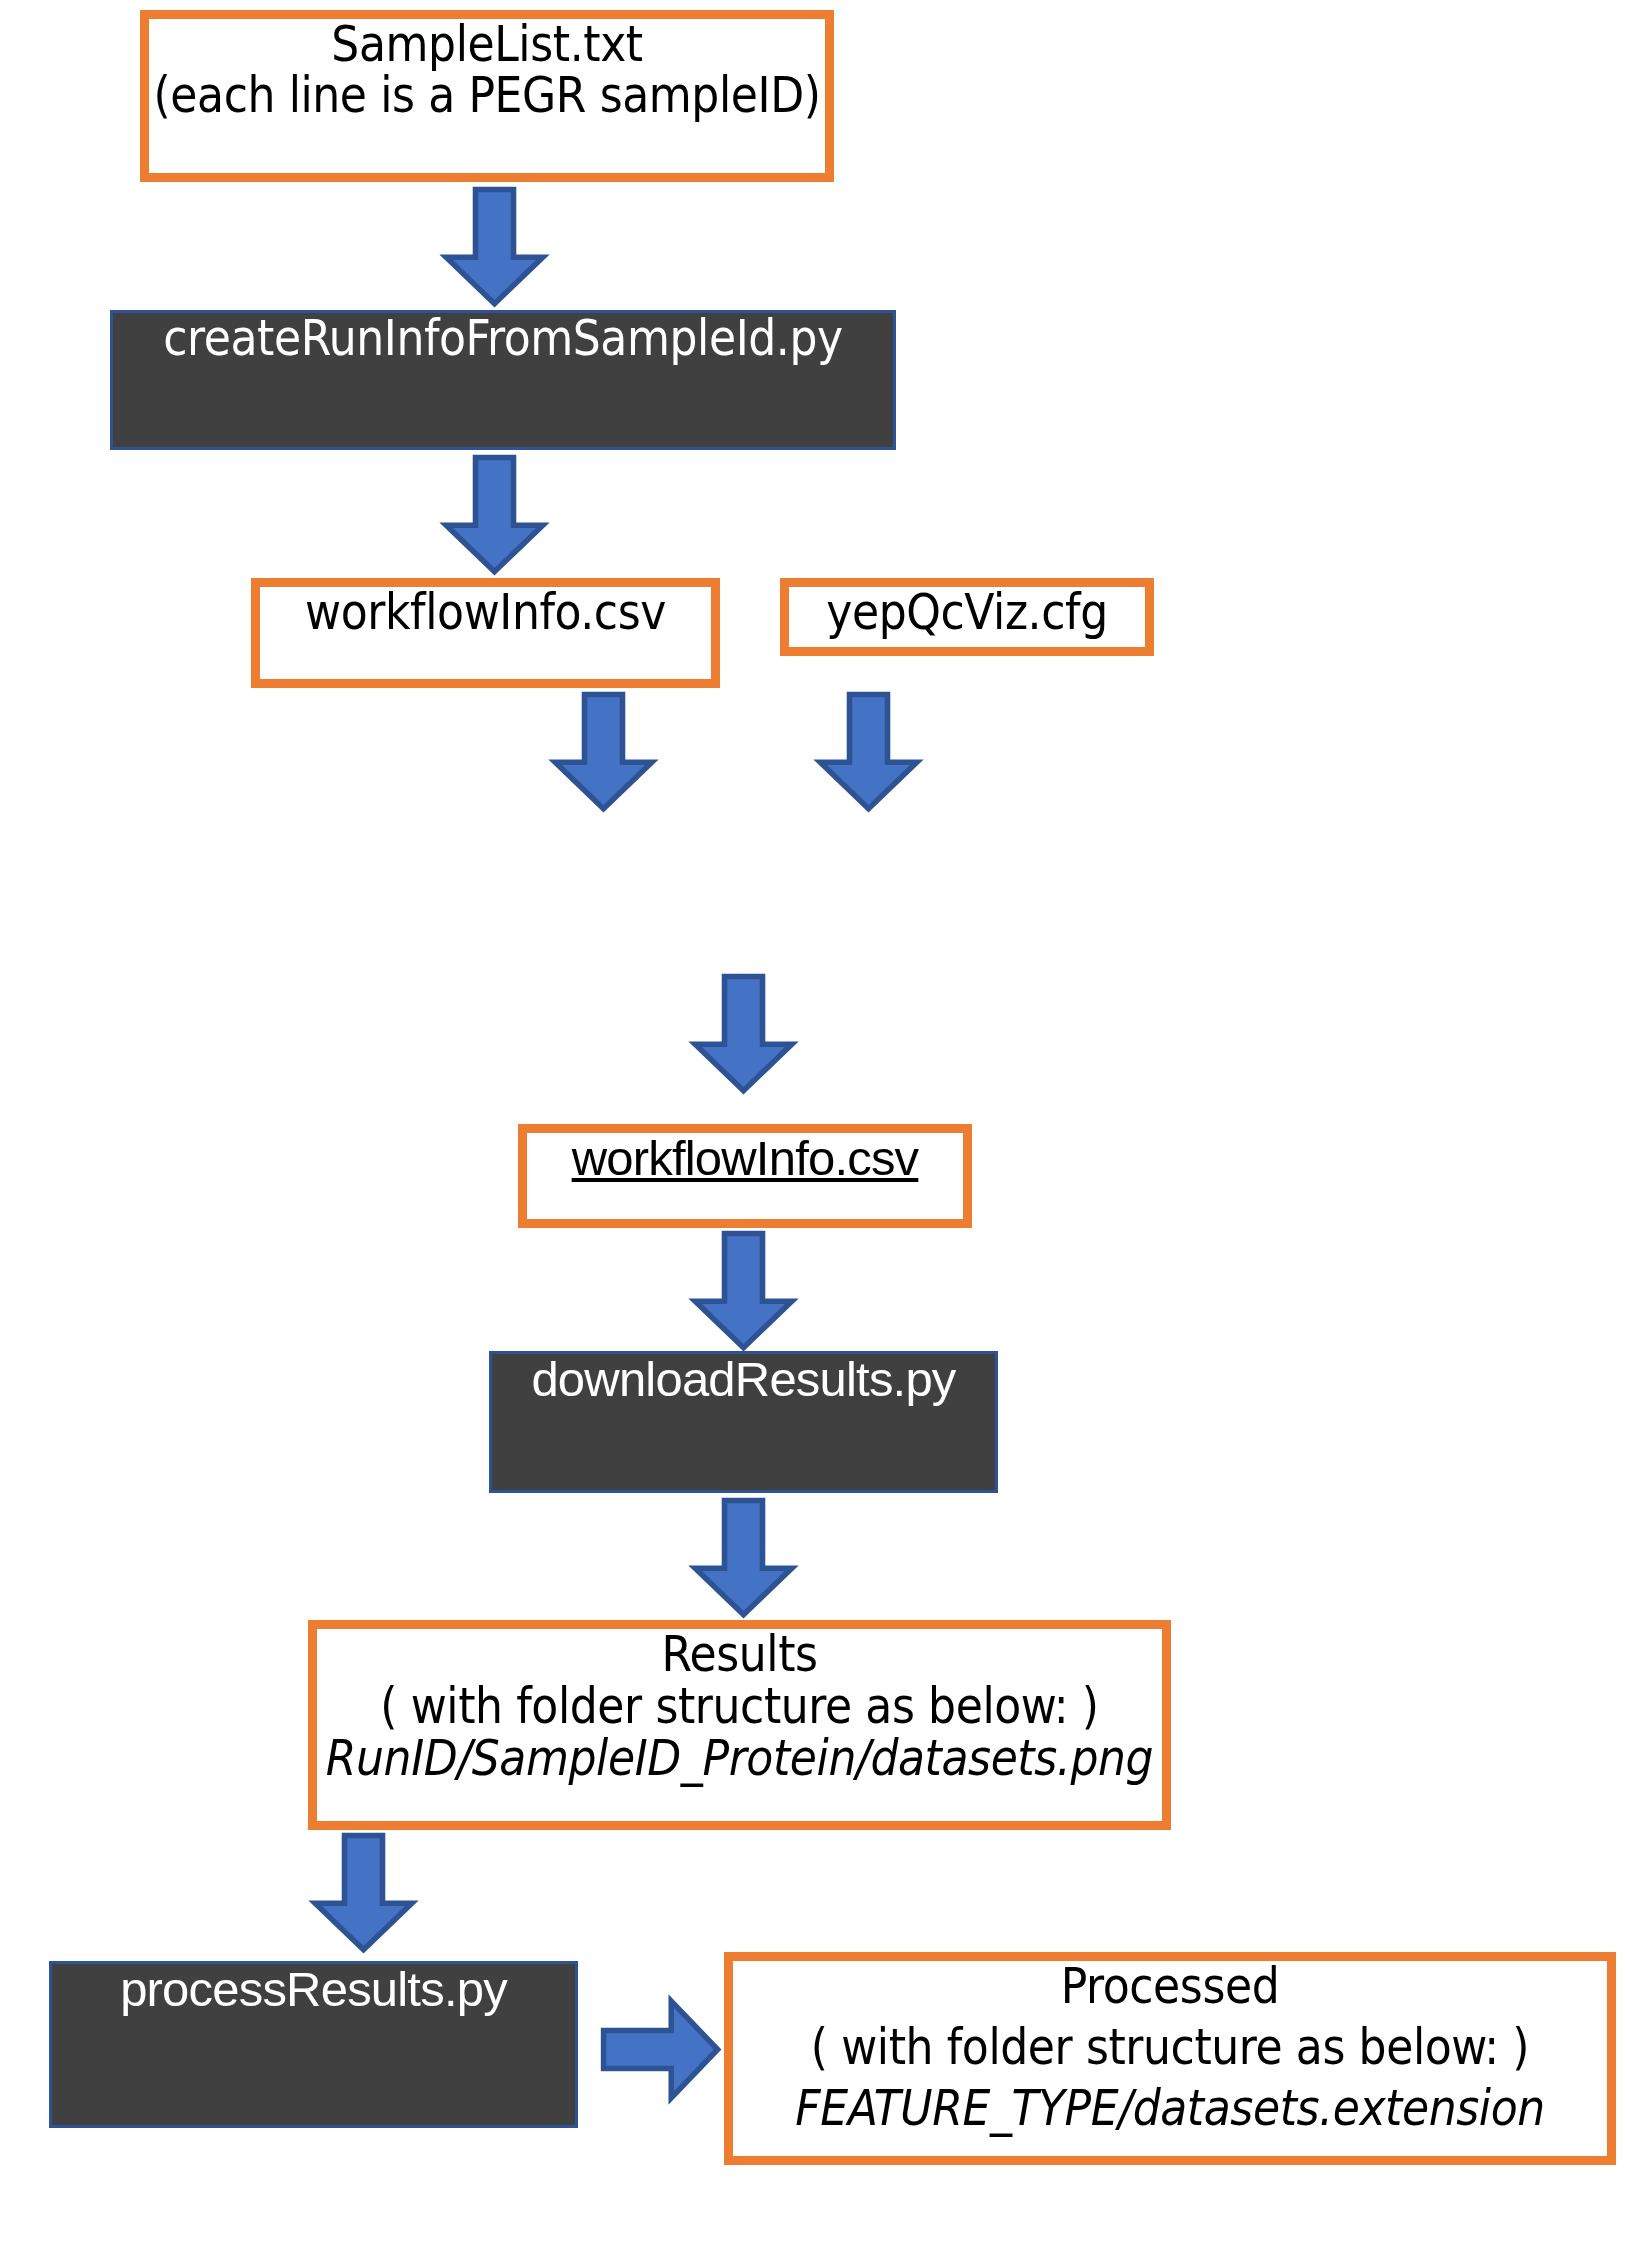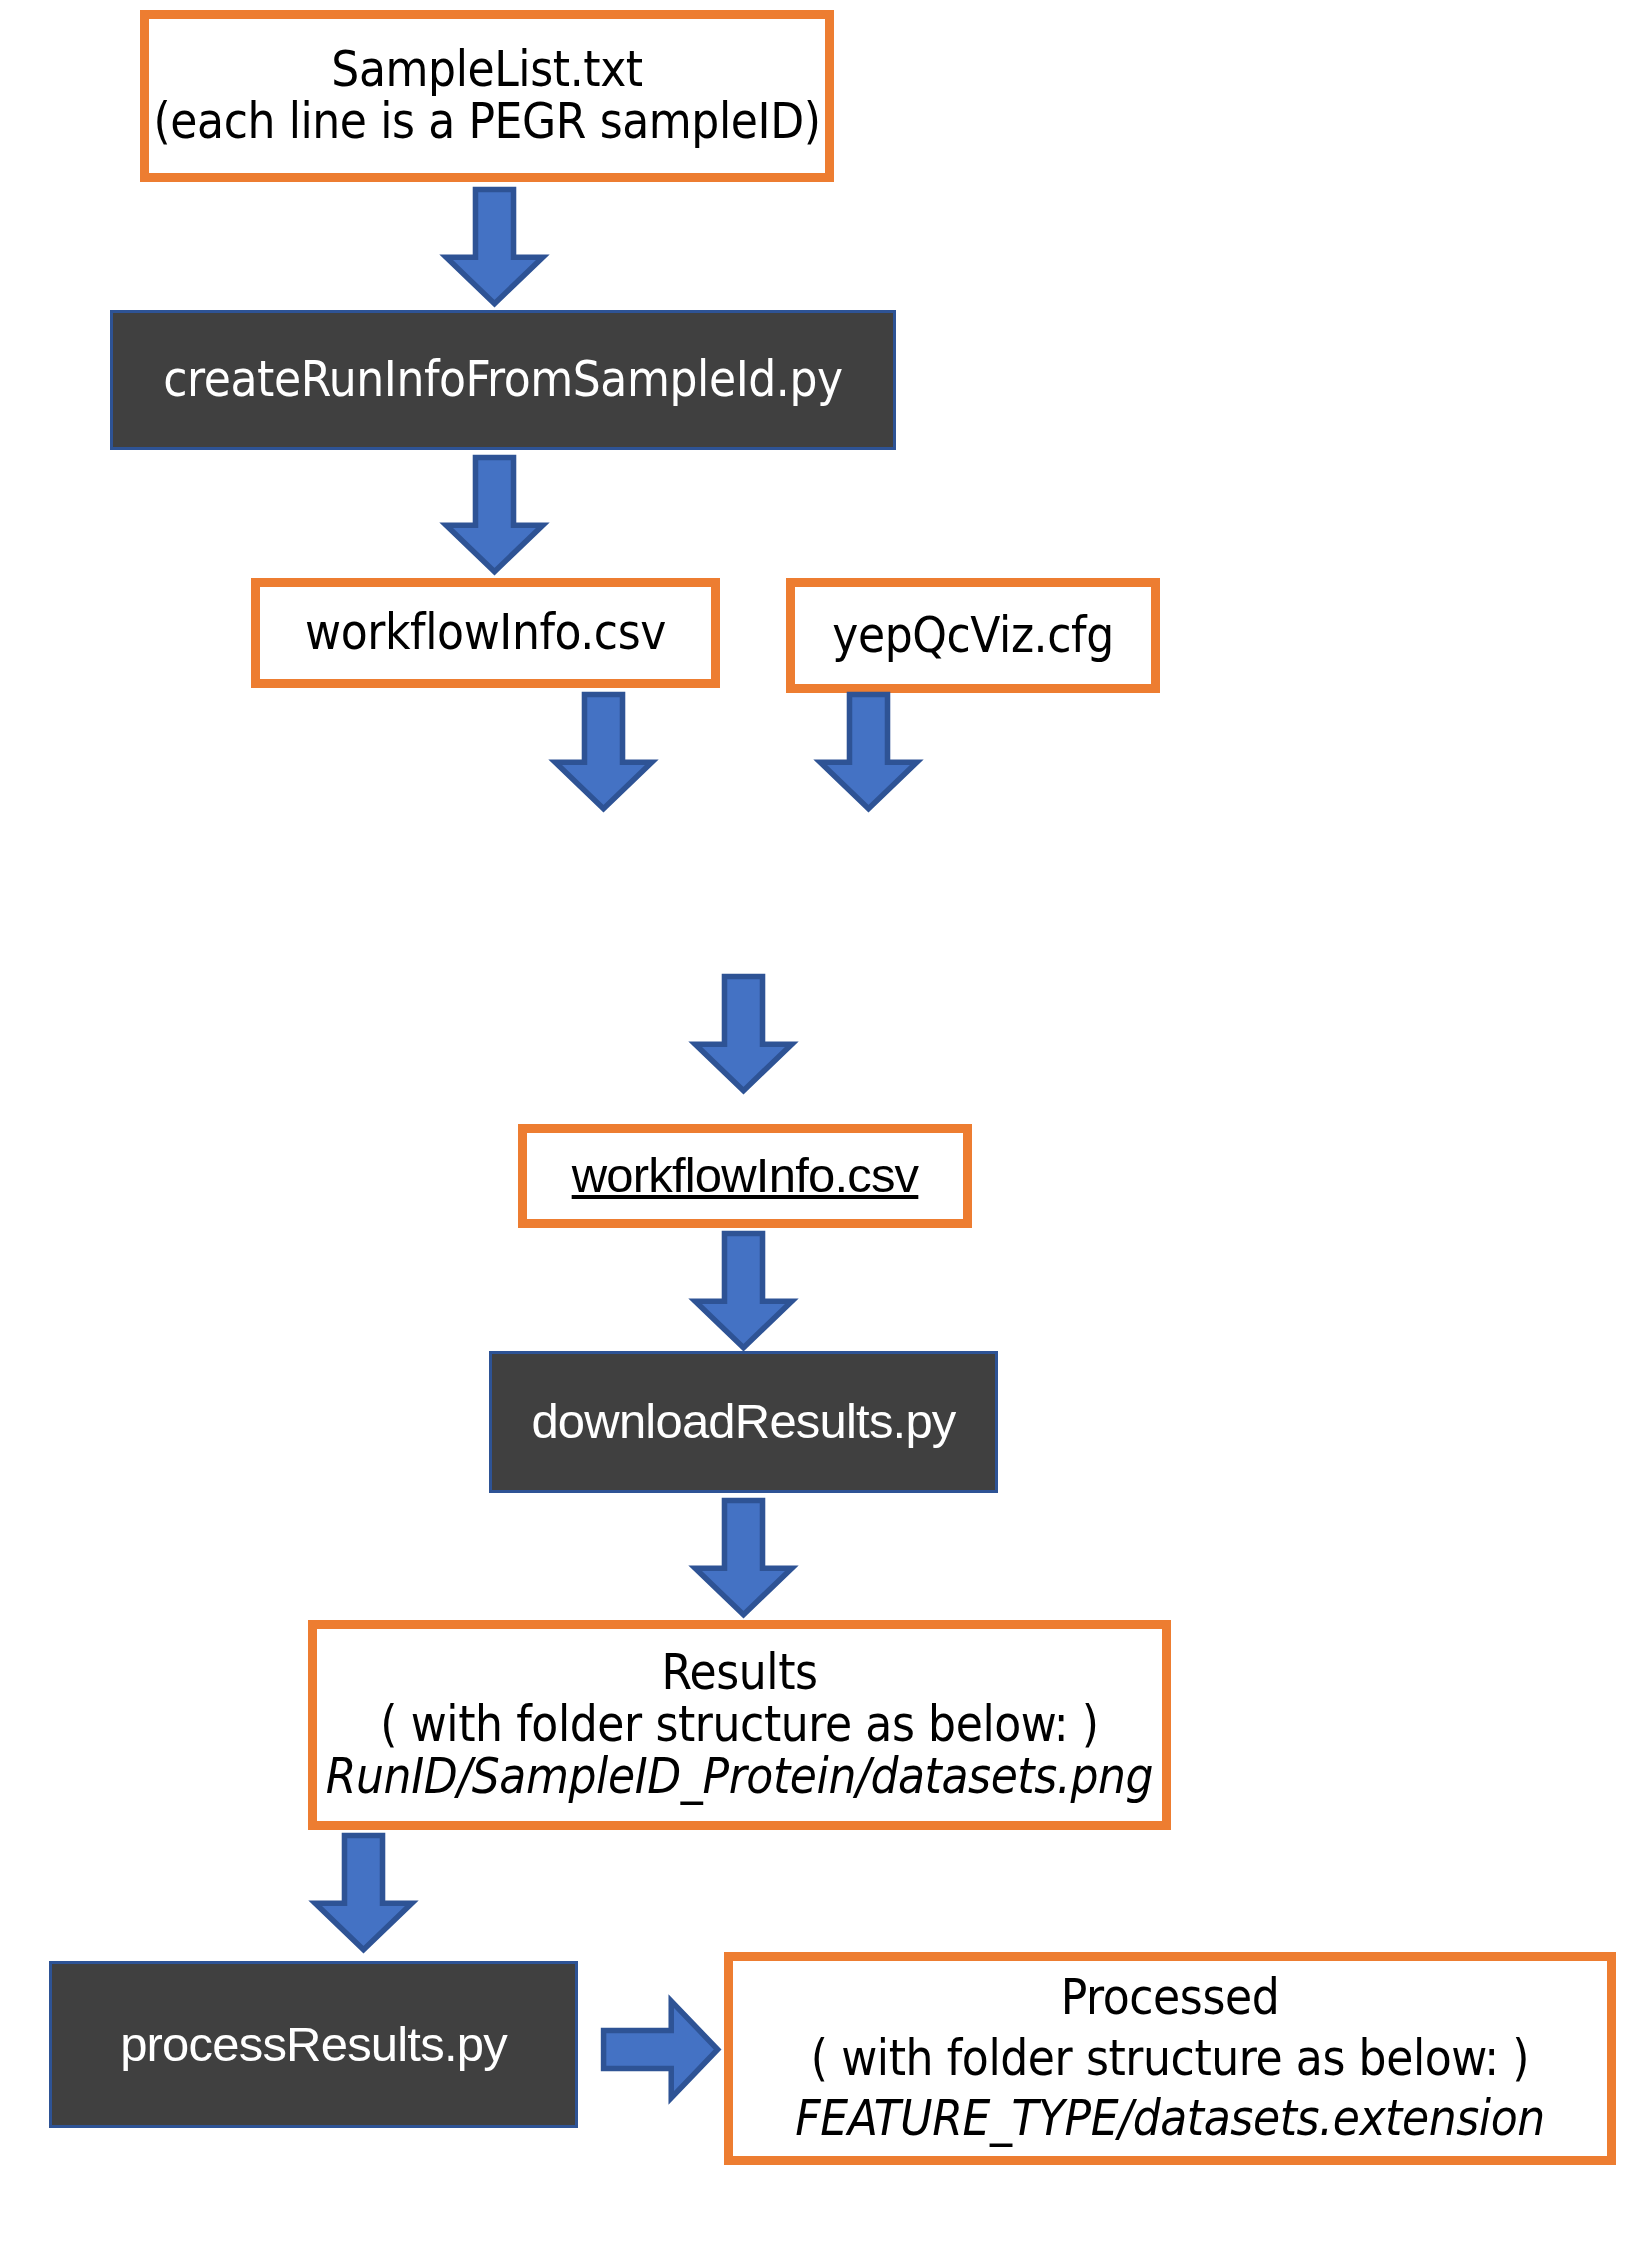--- a/index.html
+++ b/index.html
@@ -16,21 +16,21 @@
     font-family: "DejaVu Sans Condensed", "Liberation Sans Narrow", "Liberation Sans", sans-serif;
   }
 
   
   .node {
     position: absolute;
     box-sizing: border-box;
     display: flex;
     flex-direction: column;
     align-items: center;
-    justify-content: center;
+    justify-content: flex-start;
     text-align: center;
   }
 
   .file-node {
     background: #ffffff;
     border: 9.5px solid #ED7D31;
     color: #000000;
   }
 
   .script-node {
@@ -95,21 +95,21 @@
   <div class="arrow-down" style="left:443px; top:456px; width:103px; height:118px;">
     <svg viewBox="0 0 130 150" preserveAspectRatio="none">
       <polygon points="41,2 89,2 89,88 126,88 65,147 4,88 41,88" fill="#4472C4" stroke="#2E5395" stroke-width="7"></polygon>
     </svg>
   </div>
 
   <div class="node file-node" style="left:251px; top:578px; width:469px; height:110px;">
     <span class="line">workflowInfo.csv</span>
   </div>
 
-  <div class="node file-node" style="left:780px; top:578px; width:374px; height:115px;margin-left:6px;">
+  <div class="node file-node" style="left:780px; top:578px; width:374px; height:78px;">
     <span class="line">yepQcViz.cfg</span>
   </div>
 
   <div class="arrow-down" style="left:552px; top:693px; width:103px; height:118px;">
     <svg viewBox="0 0 130 150" preserveAspectRatio="none">
       <polygon points="41,2 89,2 89,88 126,88 65,147 4,88 41,88" fill="#4472C4" stroke="#2E5395" stroke-width="7"></polygon>
     </svg>
   </div>
 
   <div class="arrow-down" style="left:817px; top:693px; width:103px; height:118px;">

